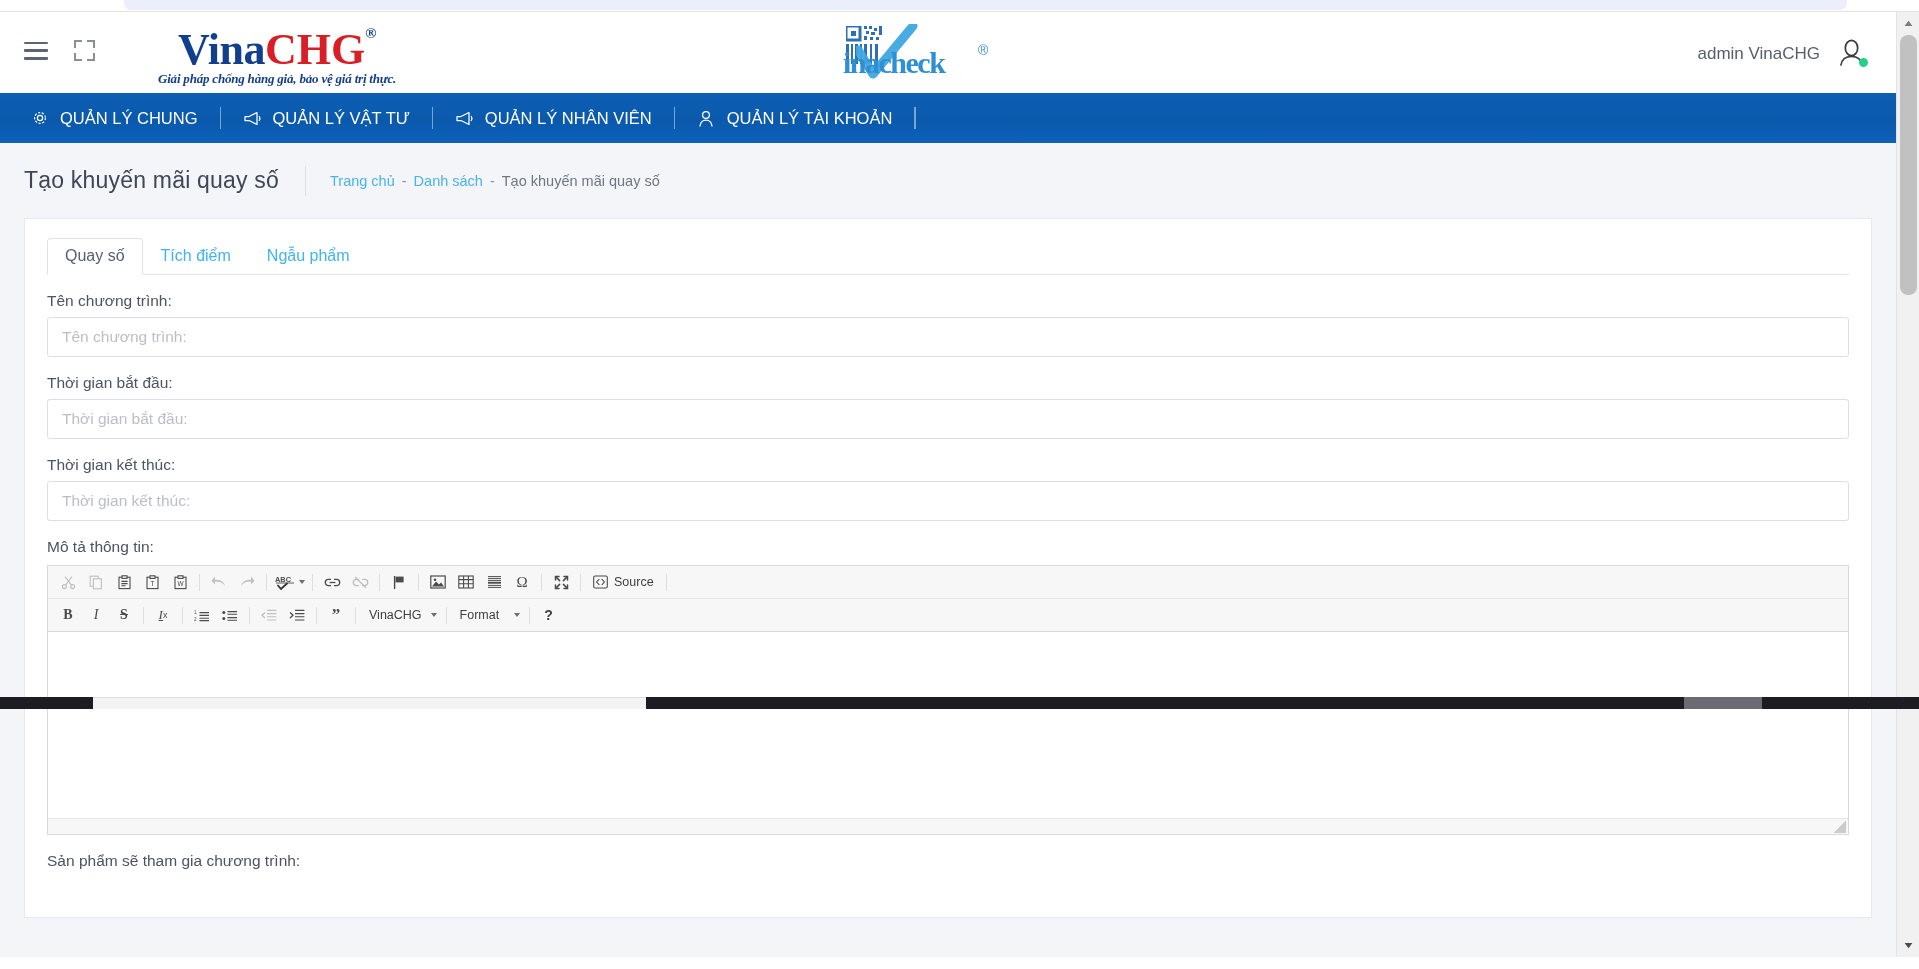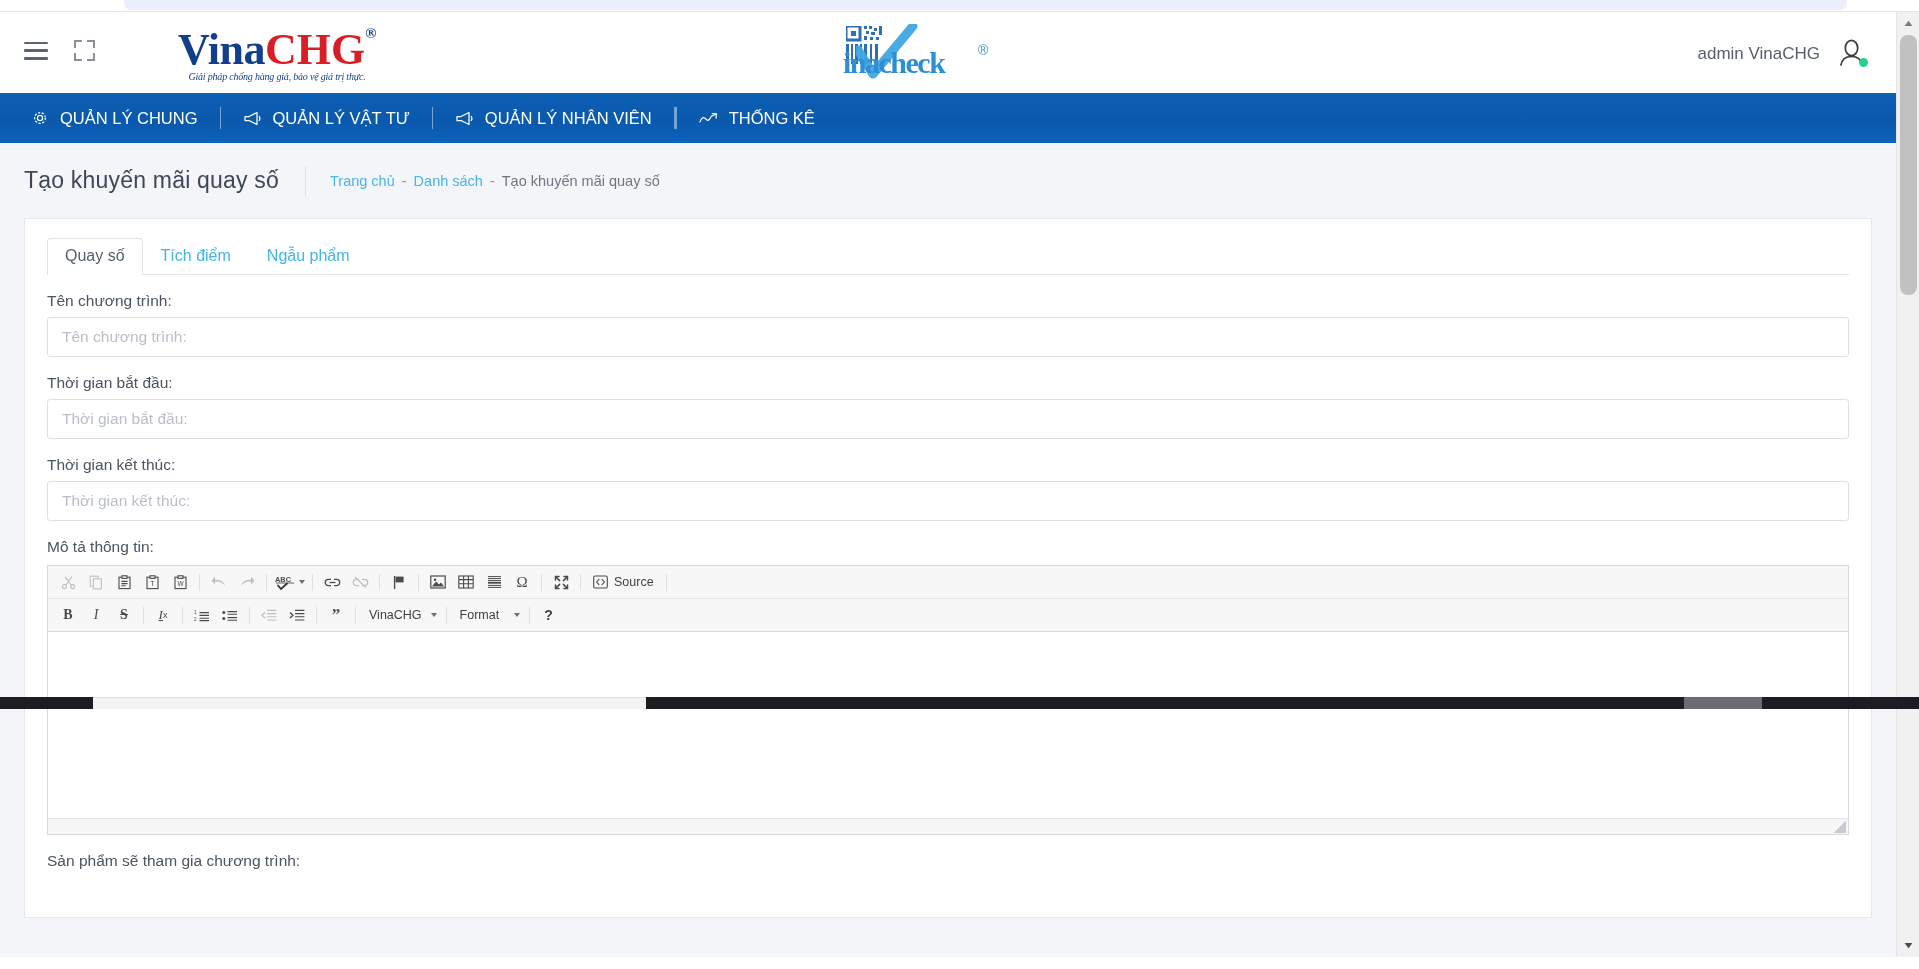--- a/index.html
+++ b/index.html
@@ -29,21 +29,21 @@
   .ic-expand span { position:absolute; width:8px; height:8px; border:2.4px solid #8a8f9c; }
   .ic-expand span:nth-child(1){ top:0; left:0; border-right:none; border-bottom:none;}
   .ic-expand span:nth-child(2){ top:0; right:0; border-left:none; border-bottom:none;}
   .ic-expand span:nth-child(3){ bottom:0; left:0; border-right:none; border-top:none;}
   .ic-expand span:nth-child(4){ bottom:0; right:0; border-left:none; border-top:none;}
 
   .logo-vinachg { position:absolute; left:147px; top:8px; width:260px; text-align:center; }
   .logo-l1 { font-family:"Liberation Serif", serif; font-weight:bold; font-size:44px; line-height:46px; color:#123f8c; letter-spacing:-0.5px; position:relative; display:inline-block; }
   .logo-l1 .red { color:#d81f26; letter-spacing:0px; }
   .logo-l1 .reg { font-size:15px; vertical-align:super; position:relative; top:-10px; color:#123f8c; }
-  .logo-tag { font-family:"Liberation Serif", serif; font-style:italic; font-weight:normal; font-size:10px; color:#123f8c; margin-top:-2px; letter-spacing:-0.2px; }
+  .logo-tag { font-family:"Liberation Serif", serif; font-style:italic; font-weight:bold; font-size:13px; color:#123f8c; margin-top:-2px; letter-spacing:-0.2px; }
 
   .logo-vinacheck { position:absolute; left:838px; top:12px; width:180px; height:58px; }
   .vc-qr { position:absolute; left:8px; top:2px; width:38px; height:38px; }
   .vc-word { position:absolute; left:5px; top:22px; font-family:"Liberation Serif", serif; font-weight:bold;
      font-size:30px; color:#2f8fd4; letter-spacing:-1.5px;text-align:right; }
   .vc-reg { position:absolute; left:140px; top:18px; font-size:14px; color:#3a8fc9; }
   .vc-check { position:absolute; left:18px; top:0px; }
 
   .user-box { position:absolute; right:30px; top:27px; display:flex; align-items:center; gap:17px; cursor:pointer;}
   .user-name { font-size:17px; color:#565e6e; }
@@ -215,31 +215,31 @@
       <div class="nav-item">
         <span class="nav-ico">
           <svg width="19" height="15" viewBox="0 0 19 15">
               <path d="M2 5.5 L2 9.5 L6 9.5 L14 13.5 L14 1.5 L6 5.5 Z" fill="none" stroke="#fff" stroke-width="1.25" stroke-linejoin="round"></path>
               <path d="M16 5 Q18 7.5 16 10" fill="none" stroke="#fff" stroke-width="1.1"></path>
             </svg>
         </span>
         <span>QUẢN LÝ NHÂN VIÊN</span>
       </div>
       <div class="nav-sep"></div>
+      <div class="nav-item">
+        <span class="nav-ico">
+          <svg width="16" height="17" viewBox="0 0 16 17">
+              <circle cx="8" cy="5" r="3.4" fill="none" stroke="#fff" stroke-width="1.25"></circle>
+              <path d="M2 16 C2.6 11.4 5.2 10 8 10 C10.8 10 13.4 11.4 14 16" fill="none" stroke="#fff" stroke-width="1.25" stroke-linecap="round"></path>
+            </svg>
+        </span>
+        <span>QUẢN LÝ TÀI KHOẢN</span>
+      </div>
       <div class="nav-sep"></div>
       <div class="nav-sep"></div>
-      <div class="nav-item">
-        <span class="nav-ico">
-          <svg width="20" height="15" viewBox="0 0 20 15">
-              <path d="M1 11 Q4 4 7 8 Q10 12 13 5 L18 3" fill="none" stroke="#fff" stroke-width="1.3" stroke-linecap="round"></path>
-              <path d="M14 2.4 L18.4 2.6 L18 7" fill="none" stroke="#fff" stroke-width="1.3" stroke-linecap="round"></path>
-            </svg>
-        </span>
-        <span>THỐNG KÊ</span>
-      </div>
     </div>
 
     <div class="title-row">
       <div class="page-title">Tạo khuyến mãi quay số</div>
       <div class="title-div"></div>
       <div class="crumbs">
         <a>Trang chủ</a>
         <span class="sep">-</span>
         <a>Danh sách</a>
         <span class="sep">-</span>

